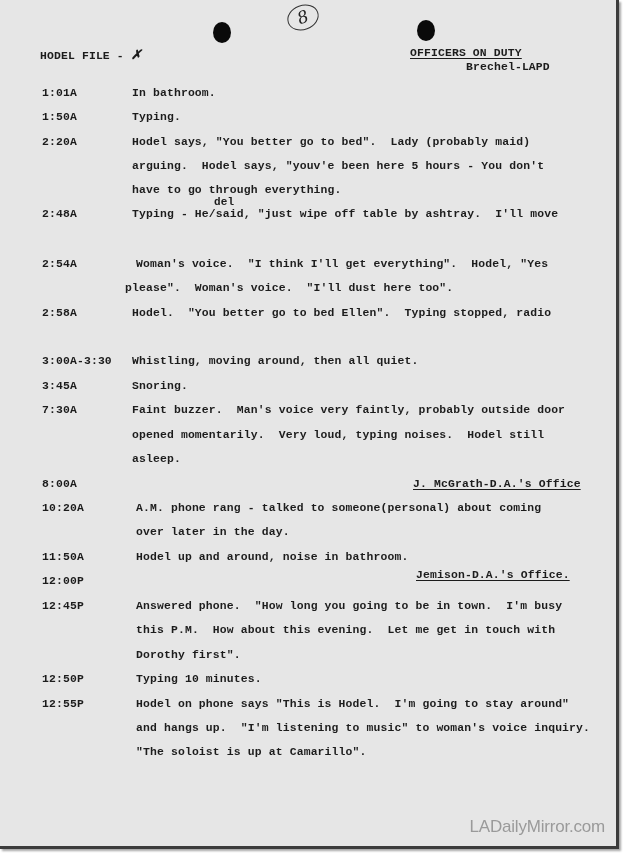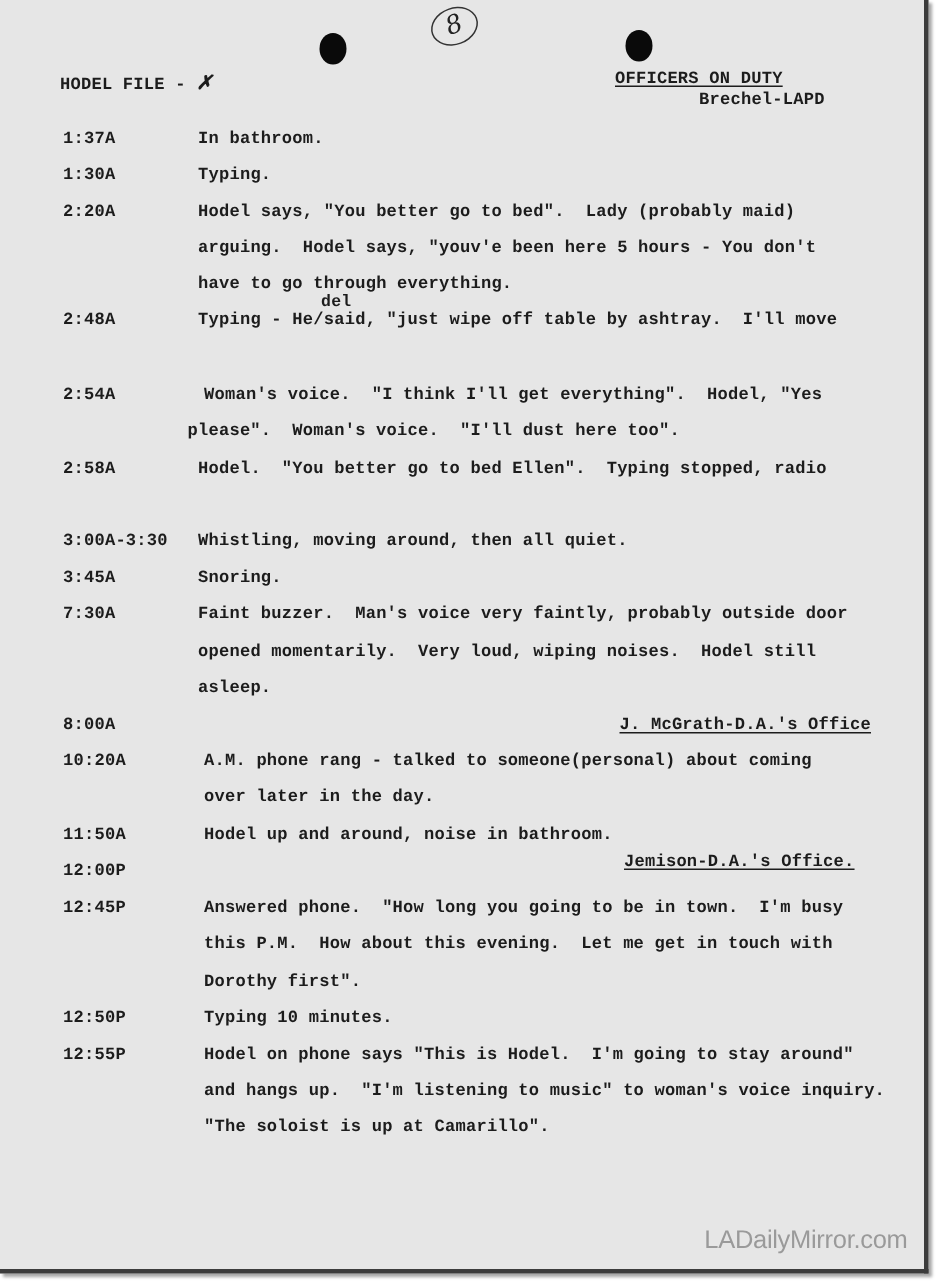--- a/index.html
+++ b/index.html
@@ -101,24 +101,24 @@
 <div class="page">
 
   <div class="punch" style="left:213px; top:22px;"></div>
   <div class="punch" style="left:417px; top:20px;"></div>
   <div class="page-number">8</div>
 
   <div class="type file-label"><span>HODEL FILE -</span> <span class="file-mark">✗</span></div>
   <div class="type officers-title">OFFICERS ON DUTY</div>
   <div class="type officers-name">Brechel-LAPD</div>
 
-  <div class="type time" style="top:87px">1:37A</div>
+  <div class="type time" style="top:87px">1:01A</div>
   <div class="type line" style="top:87px">In bathroom.</div>
 
-  <div class="type time" style="top:111px">1:30A</div>
+  <div class="type time" style="top:111px">1:50A</div>
   <div class="type line" style="top:111px">Typing.</div>
 
   <div class="type time" style="top:136px">2:20A</div>
   <div class="type line" style="top:136px">Hodel says, "You better go to bed".  Lady (probably maid)</div>
   <div class="type line" style="top:160px">arguing.  Hodel says, "youv'e been here 5 hours - You don't</div>
   <div class="type line" style="top:184px">have to go through everything.</div>
 
   <div class="type insert" style="top:196px">del</div>
   <div class="type time" style="top:208px">2:48A</div>
   <div class="type line" style="top:208px">Typing - He/said, "just wipe off table by ashtray.  I'll move</div>
@@ -131,21 +131,21 @@
   <div class="type line" style="top:307px">Hodel.  "You better go to bed Ellen".  Typing stopped, radio</div>
 
   <div class="type time" style="top:355px">3:00A-3:30</div>
   <div class="type line" style="top:355px">Whistling, moving around, then all quiet.</div>
 
   <div class="type time" style="top:380px">3:45A</div>
   <div class="type line" style="top:380px">Snoring.</div>
 
   <div class="type time" style="top:404px">7:30A</div>
   <div class="type line" style="top:404px">Faint buzzer.  Man's voice very faintly, probably outside door</div>
-  <div class="type line" style="top:429px">opened momentarily.  Very loud, wiping noises.  Hodel still</div>
+  <div class="type line" style="top:429px">opened momentarily.  Very loud, typing noises.  Hodel still</div>
   <div class="type line" style="top:453px">asleep.</div>
 
   <div class="type time" style="top:478px">8:00A</div>
   <div class="type officer-right" style="top:478px; left:413px">J. McGrath-D.A.'s Office</div>
 
   <div class="type time" style="top:502px">10:20A</div>
   <div class="type line mid" style="top:502px">A.M. phone rang - talked to someone(personal) about coming</div>
   <div class="type line mid" style="top:526px">over later in the day.</div>
 
   <div class="type time" style="top:551px">11:50A</div>

